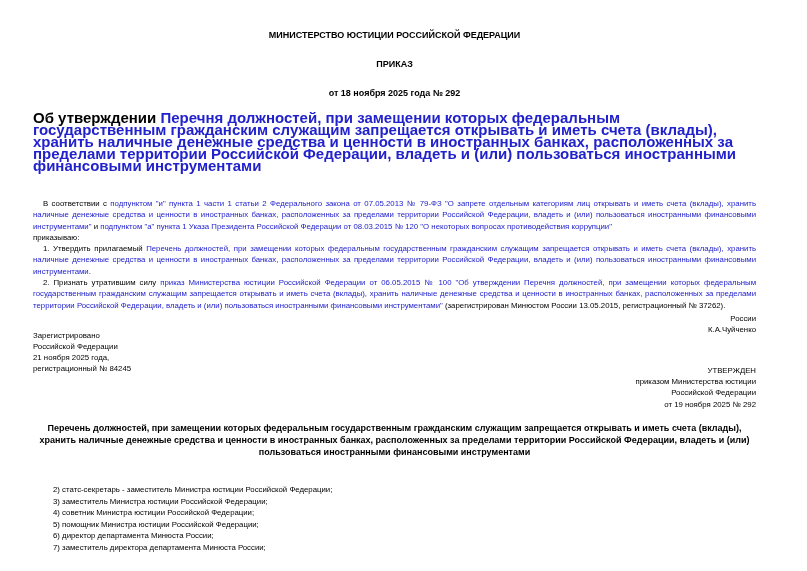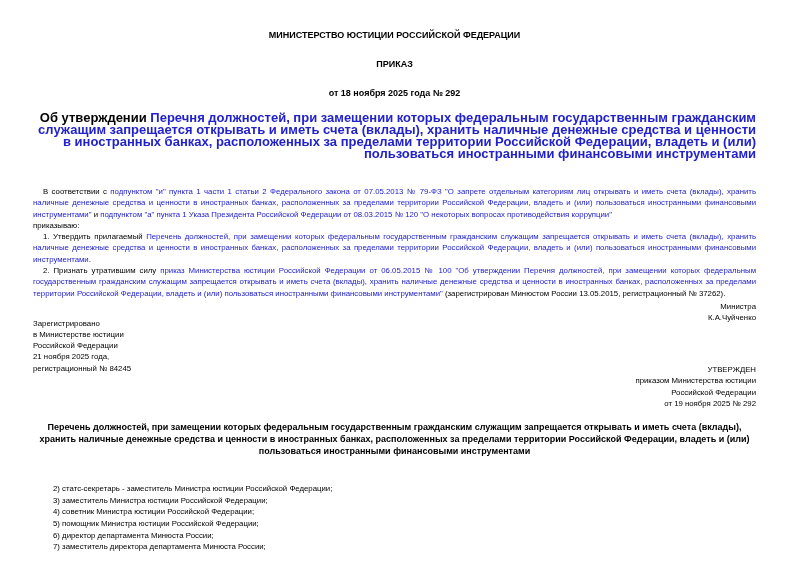--- a/index.html
+++ b/index.html
@@ -22,24 +22,24 @@
     padding: 30px 51px 0 33px;
     font-size: 7.8px;
     line-height: 11.3px;
   }
   .center { text-align: center; }
   .bold { font-weight: 700; }
   .hline { font-size: 9px; line-height: 11px; }
   .gap13 { margin-top: 18px; }
   .doc-title {
     margin-top: 13px;
-    font-size: 13px;
+    font-size: 15px;
     line-height: 12px;
     font-weight: 700;
-    text-align: right;
+    text-align: left;
   }
   .link {
     color: #2222cc;
     text-decoration: none;
     cursor: pointer;
   }
   .body-p {
     margin: 0;
     text-align: justify;
   }
@@ -70,27 +70,26 @@
   <div class="doc-title"><span>Об утверждении </span><a class="link">Перечня должностей, при замещении которых федеральным государственным гражданским служащим запрещается открывать и иметь счета (вклады), хранить наличные денежные средства и ценности в иностранных банках, расположенных за пределами территории Российской Федерации, владеть и (или) пользоваться иностранными финансовыми инструментами</a></div>
 
   <p class="body-p preamble ti"><span>В соответствии с </span><a class="link">подпунктом "и" пункта 1 части 1 статьи 2 Федерального закона от 07.05.2013 № 79-ФЗ "О запрете отдельным категориям лиц открывать и иметь счета (вклады), хранить наличные денежные средства и ценности в иностранных банках, расположенных за пределами территории Российской Федерации, владеть и (или) пользоваться иностранными финансовыми инструментами"</a><span> и </span><a class="link">подпунктом "а" пункта 1 Указа Президента Российской Федерации от 08.03.2015 № 120 "О некоторых вопросах противодействия коррупции"</a></p>
   <div class="body-p">приказываю:</div>
 
   <p class="body-p ti"><span>1. Утвердить прилагаемый </span><a class="link">Перечень должностей, при замещении которых федеральным государственным гражданским служащим запрещается открывать и иметь счета (вклады), хранить наличные денежные средства и ценности в иностранных банках, расположенных за пределами территории Российской Федерации, владеть и (или) пользоваться иностранными финансовыми инструментами</a><span>.</span></p>
 
   <p class="body-p ti"><span>2. Признать утратившим силу </span><a class="link">приказ Министерства юстиции Российской Федерации от 06.05.2015 № 100 "Об утверждении Перечня должностей, при замещении которых федеральным государственным гражданским служащим запрещается открывать и иметь счета (вклады), хранить наличные денежные средства и ценности в иностранных банках, расположенных за пределами территории Российской Федерации, владеть и (или) пользоваться иностранными финансовыми инструментами"</a><span> (зарегистрирован Минюстом России 13.05.2015, регистрационный № 37262).</span></p>
 
   <div class="sig-block">
-    <div>Министра</div>
+    <div>России</div>
     <div>К.А.Чуйченко</div>
   </div>
 
   <div class="reg-block">
     <div>Зарегистрировано</div>
-    <div>в Министерстве юстиции</div>
     <div>Российской Федерации</div>
     <div>21 ноября 2025 года,</div>
     <div>регистрационный № 84245</div>
   </div>
 
   <div class="approved-block">
     <div>УТВЕРЖДЕН</div>
     <div>приказом Министерства юстиции</div>
     <div>Российской Федерации</div>
     <div>от 19 ноября 2025 № 292</div>

